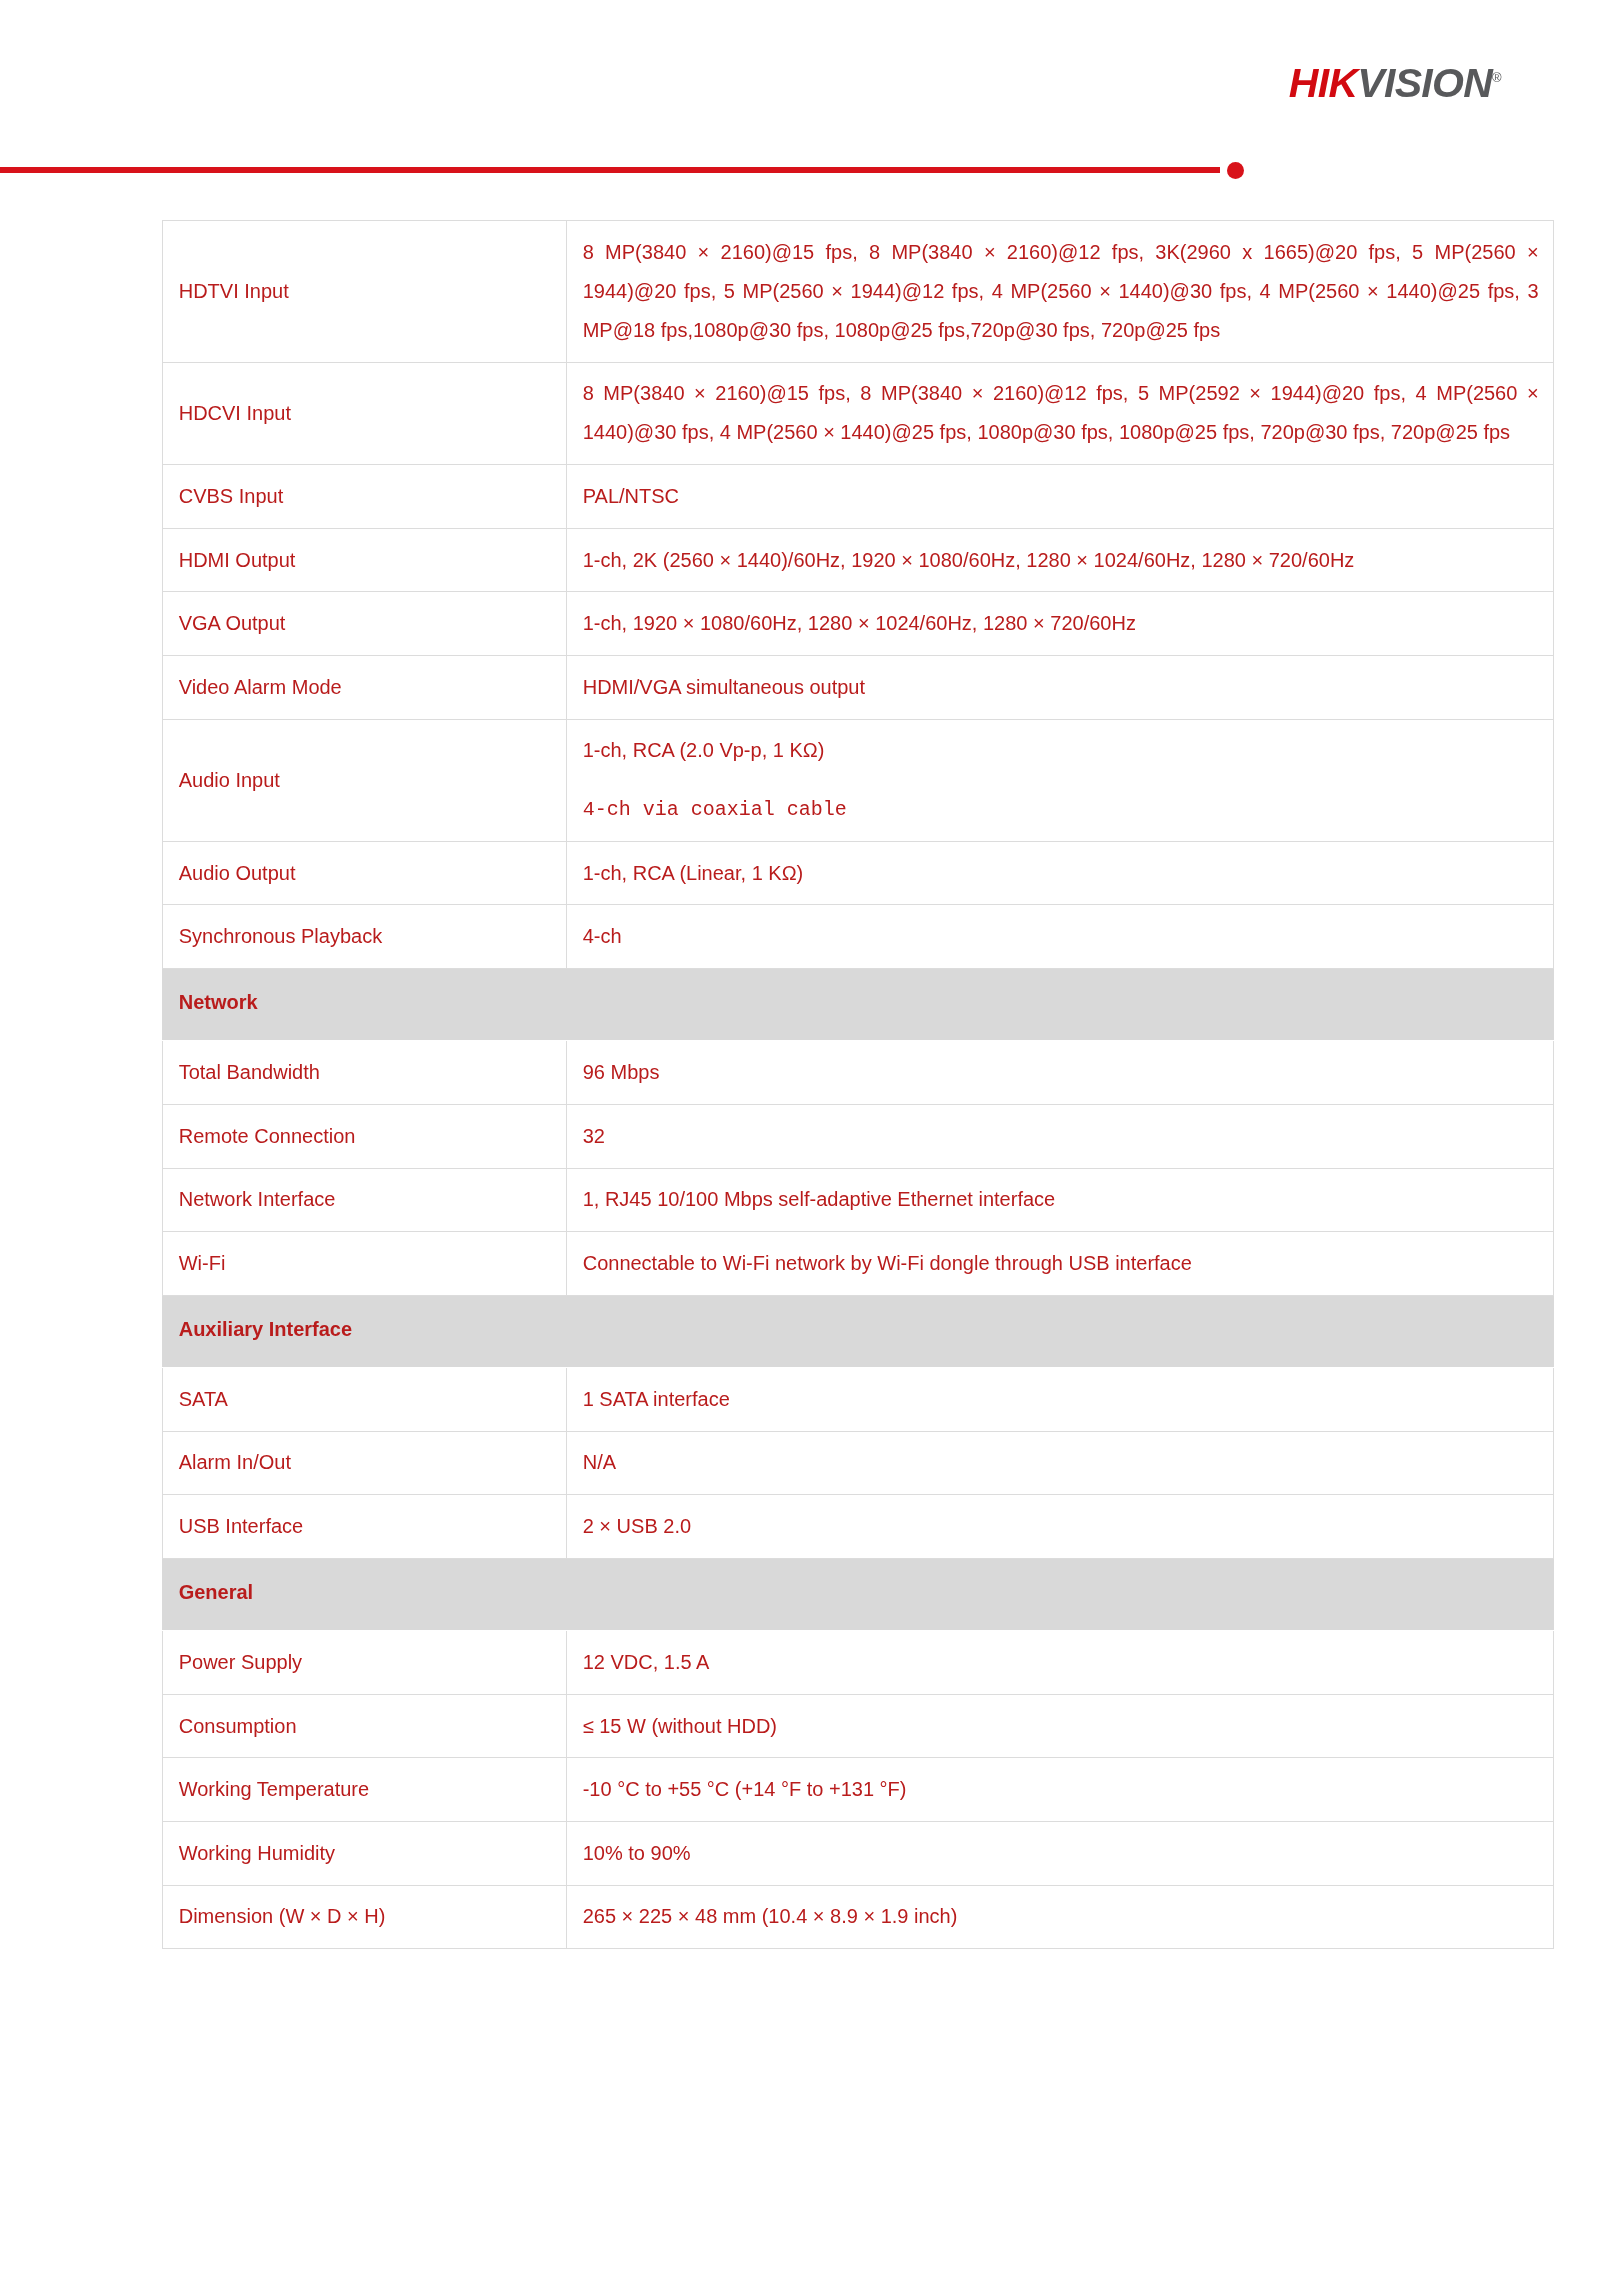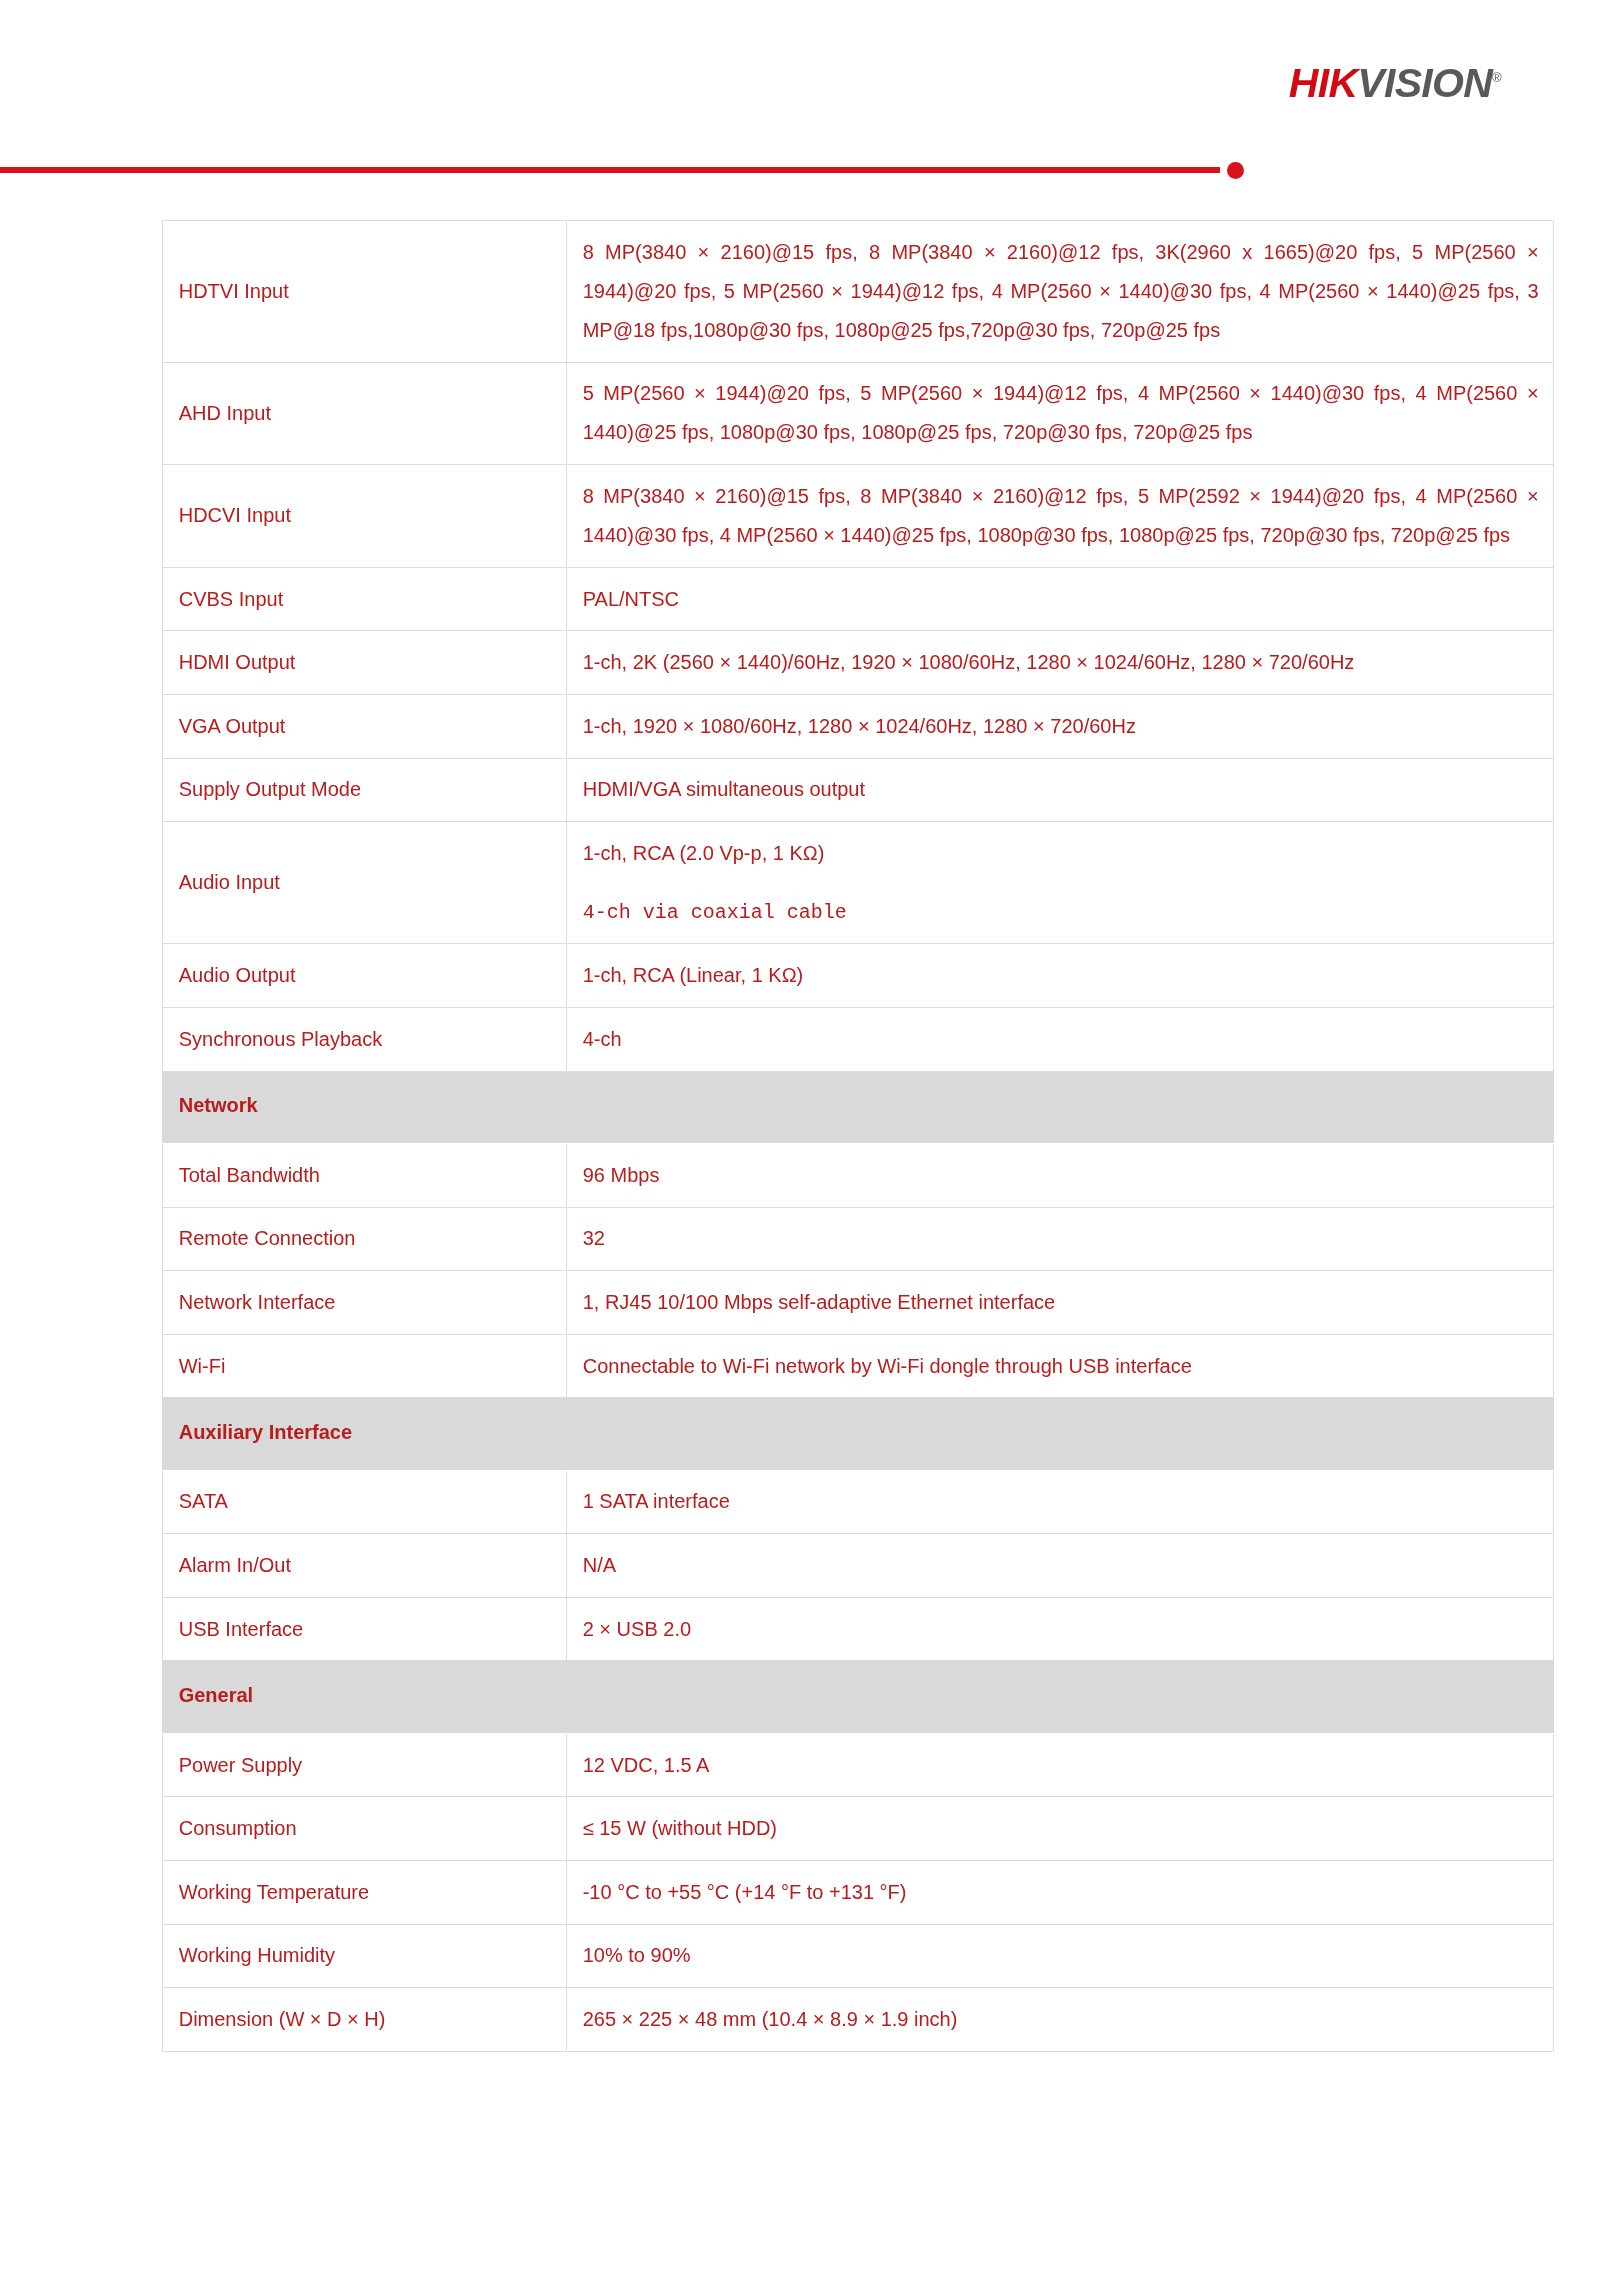--- a/index.html
+++ b/index.html
@@ -133,26 +133,20 @@
       <col class="c-value">
     </colgroup>
     <tbody id="spec-body">
         <tr>
           <td class="label-cell">HDTVI Input</td>
           <td class="value-cell">
             <span class="cell-line justified">8 MP(3840 × 2160)@15 fps, 8 MP(3840 × 2160)@12 fps, 3K(2960 x 1665)@20 fps, 5 MP(2560 × 1944)@20 fps, 5 MP(2560 × 1944)@12 fps, 4 MP(2560 × 1440)@30 fps, 4 MP(2560 × 1440)@25 fps, 3 MP@18 fps,1080p@30 fps, 1080p@25 fps,720p@30 fps, 720p@25 fps</span>
           </td>
         </tr>
         <tr>
-          <td class="label-cell">AHD Input</td>
-          <td class="value-cell">
-            <span class="cell-line justified">5 MP(2560 × 1944)@20 fps, 5 MP(2560 × 1944)@12 fps, 4 MP(2560 × 1440)@30 fps, 4 MP(2560 × 1440)@25 fps, 1080p@30 fps, 1080p@25 fps, 720p@30 fps, 720p@25 fps</span>
-          </td>
-        </tr>
-        <tr>
           <td class="label-cell">HDCVI Input</td>
           <td class="value-cell">
             <span class="cell-line justified">8 MP(3840 × 2160)@15 fps, 8 MP(3840 × 2160)@12 fps, 5 MP(2592 × 1944)@20 fps, 4 MP(2560 × 1440)@30 fps, 4 MP(2560 × 1440)@25 fps, 1080p@30 fps, 1080p@25 fps, 720p@30 fps, 720p@25 fps</span>
           </td>
         </tr>
         <tr>
           <td class="label-cell">CVBS Input</td>
           <td class="value-cell">
             <span class="cell-line">PAL/NTSC</span>
           </td>
@@ -163,21 +157,21 @@
             <span class="cell-line">1-ch, 2K (2560 × 1440)/60Hz, 1920 × 1080/60Hz, 1280 × 1024/60Hz, 1280 × 720/60Hz</span>
           </td>
         </tr>
         <tr>
           <td class="label-cell">VGA Output</td>
           <td class="value-cell">
             <span class="cell-line">1-ch, 1920 × 1080/60Hz, 1280 × 1024/60Hz, 1280 × 720/60Hz</span>
           </td>
         </tr>
         <tr>
-          <td class="label-cell">Supply Output Mode</td>
+          <td class="label-cell">Video Alarm Mode</td>
           <td class="value-cell">
             <span class="cell-line">HDMI/VGA simultaneous output</span>
           </td>
         </tr>
         <tr>
           <td class="label-cell">Audio Input</td>
           <td class="value-cell">
             <span class="cell-line">1-ch, RCA (2.0 Vp-p, 1 KΩ)</span>
             <span class="cell-line">4-ch via coaxial cable</span>
           </td>

